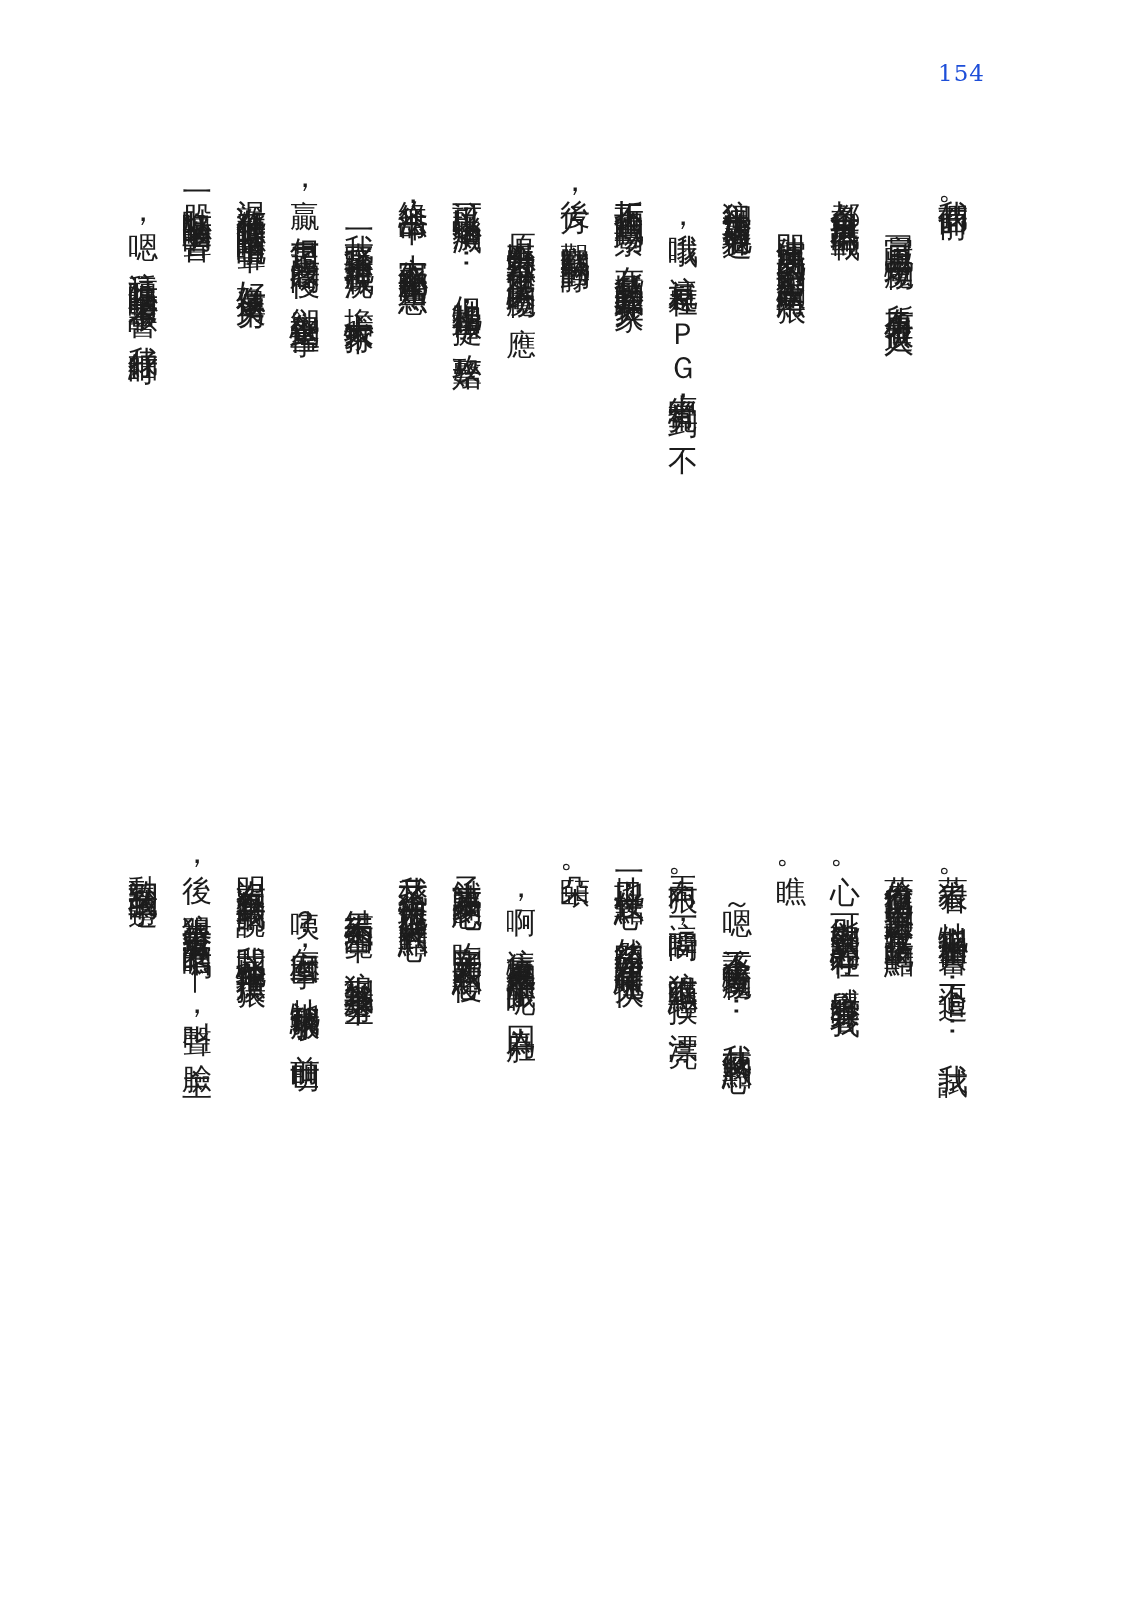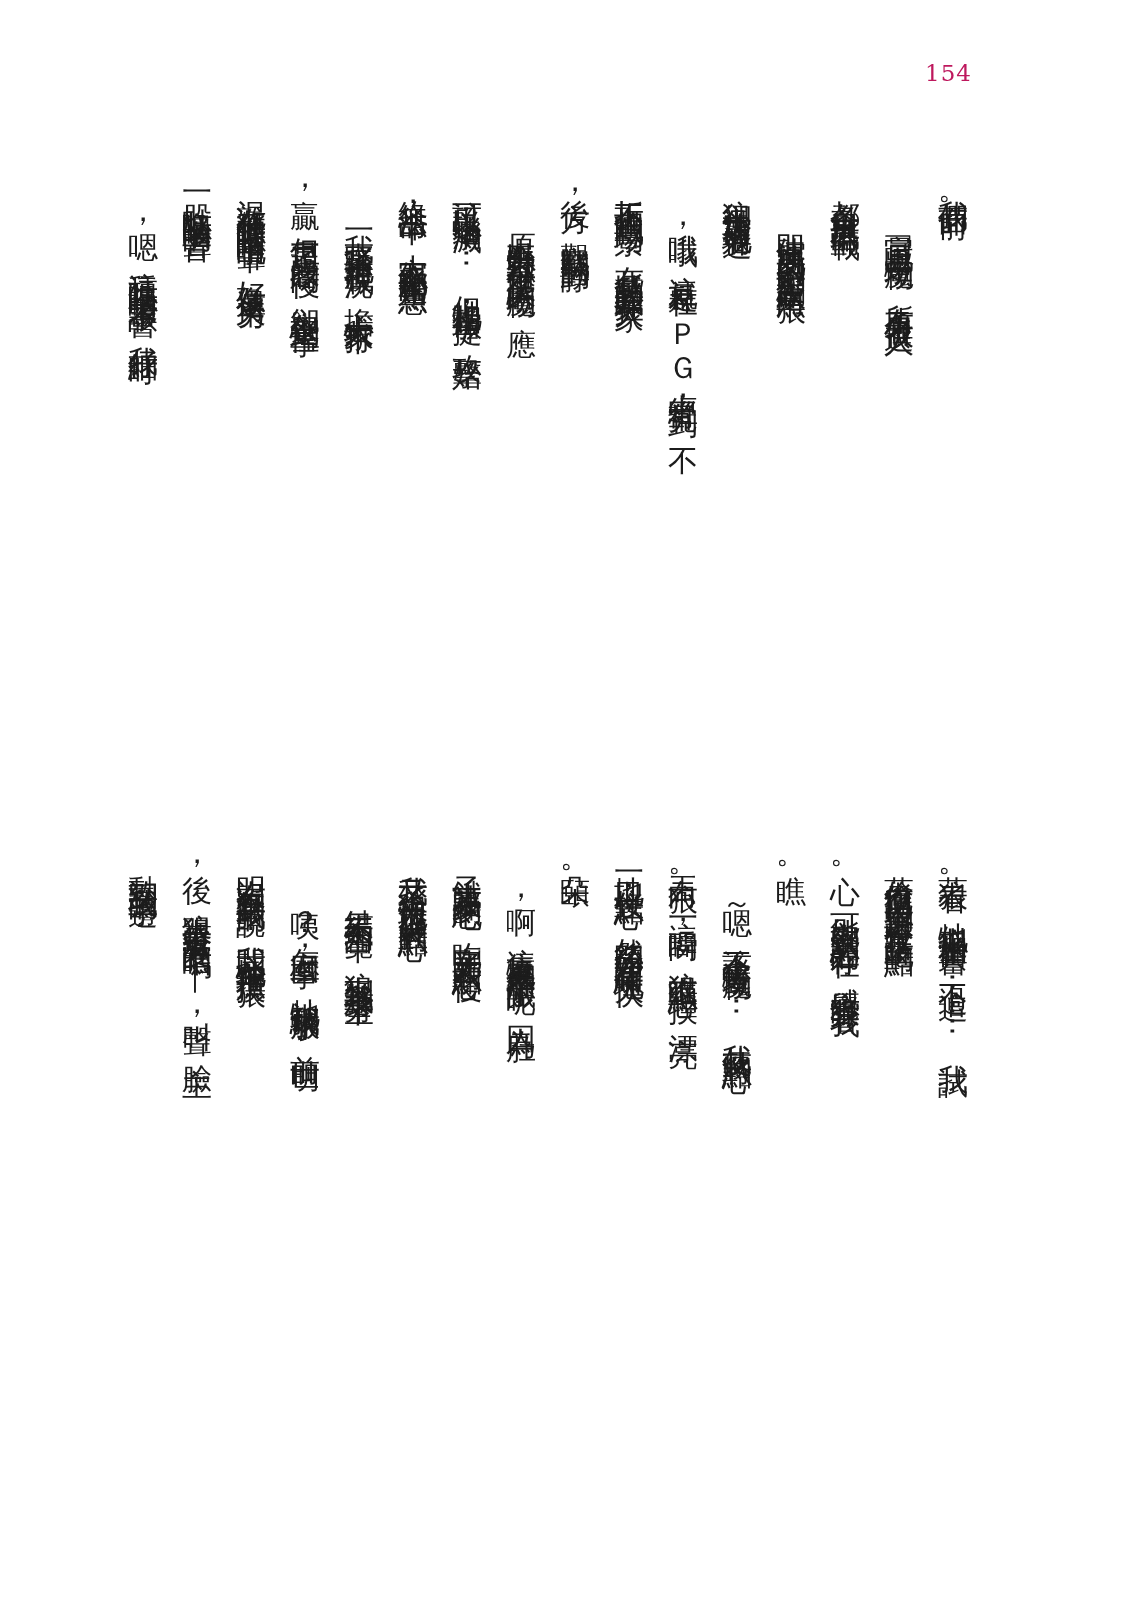--- a/index.html
+++ b/index.html
@@ -13,24 +13,24 @@
     position: relative;
     font-family: "DejaVu Serif", "Liberation Serif", serif;
     color: #1c1c1c;
     overflow: hidden;
   }
   .page-number {
     position: absolute;
     top: 60px;
     left: 925px;
     width: 60px;
-    text-align: left;
+    text-align: right;
     font-size: 23px;
     letter-spacing: 1px;
-    color: #be185d;
+    color: #1d4ed8;
   }
   .text-block {
     position: absolute;
     right: 145px;
     width: 864px;
     writing-mode: vertical-rl;
     text-orientation: mixed;
     font-size: 30px;
     letter-spacing: 4px;
     line-height: 54px;

